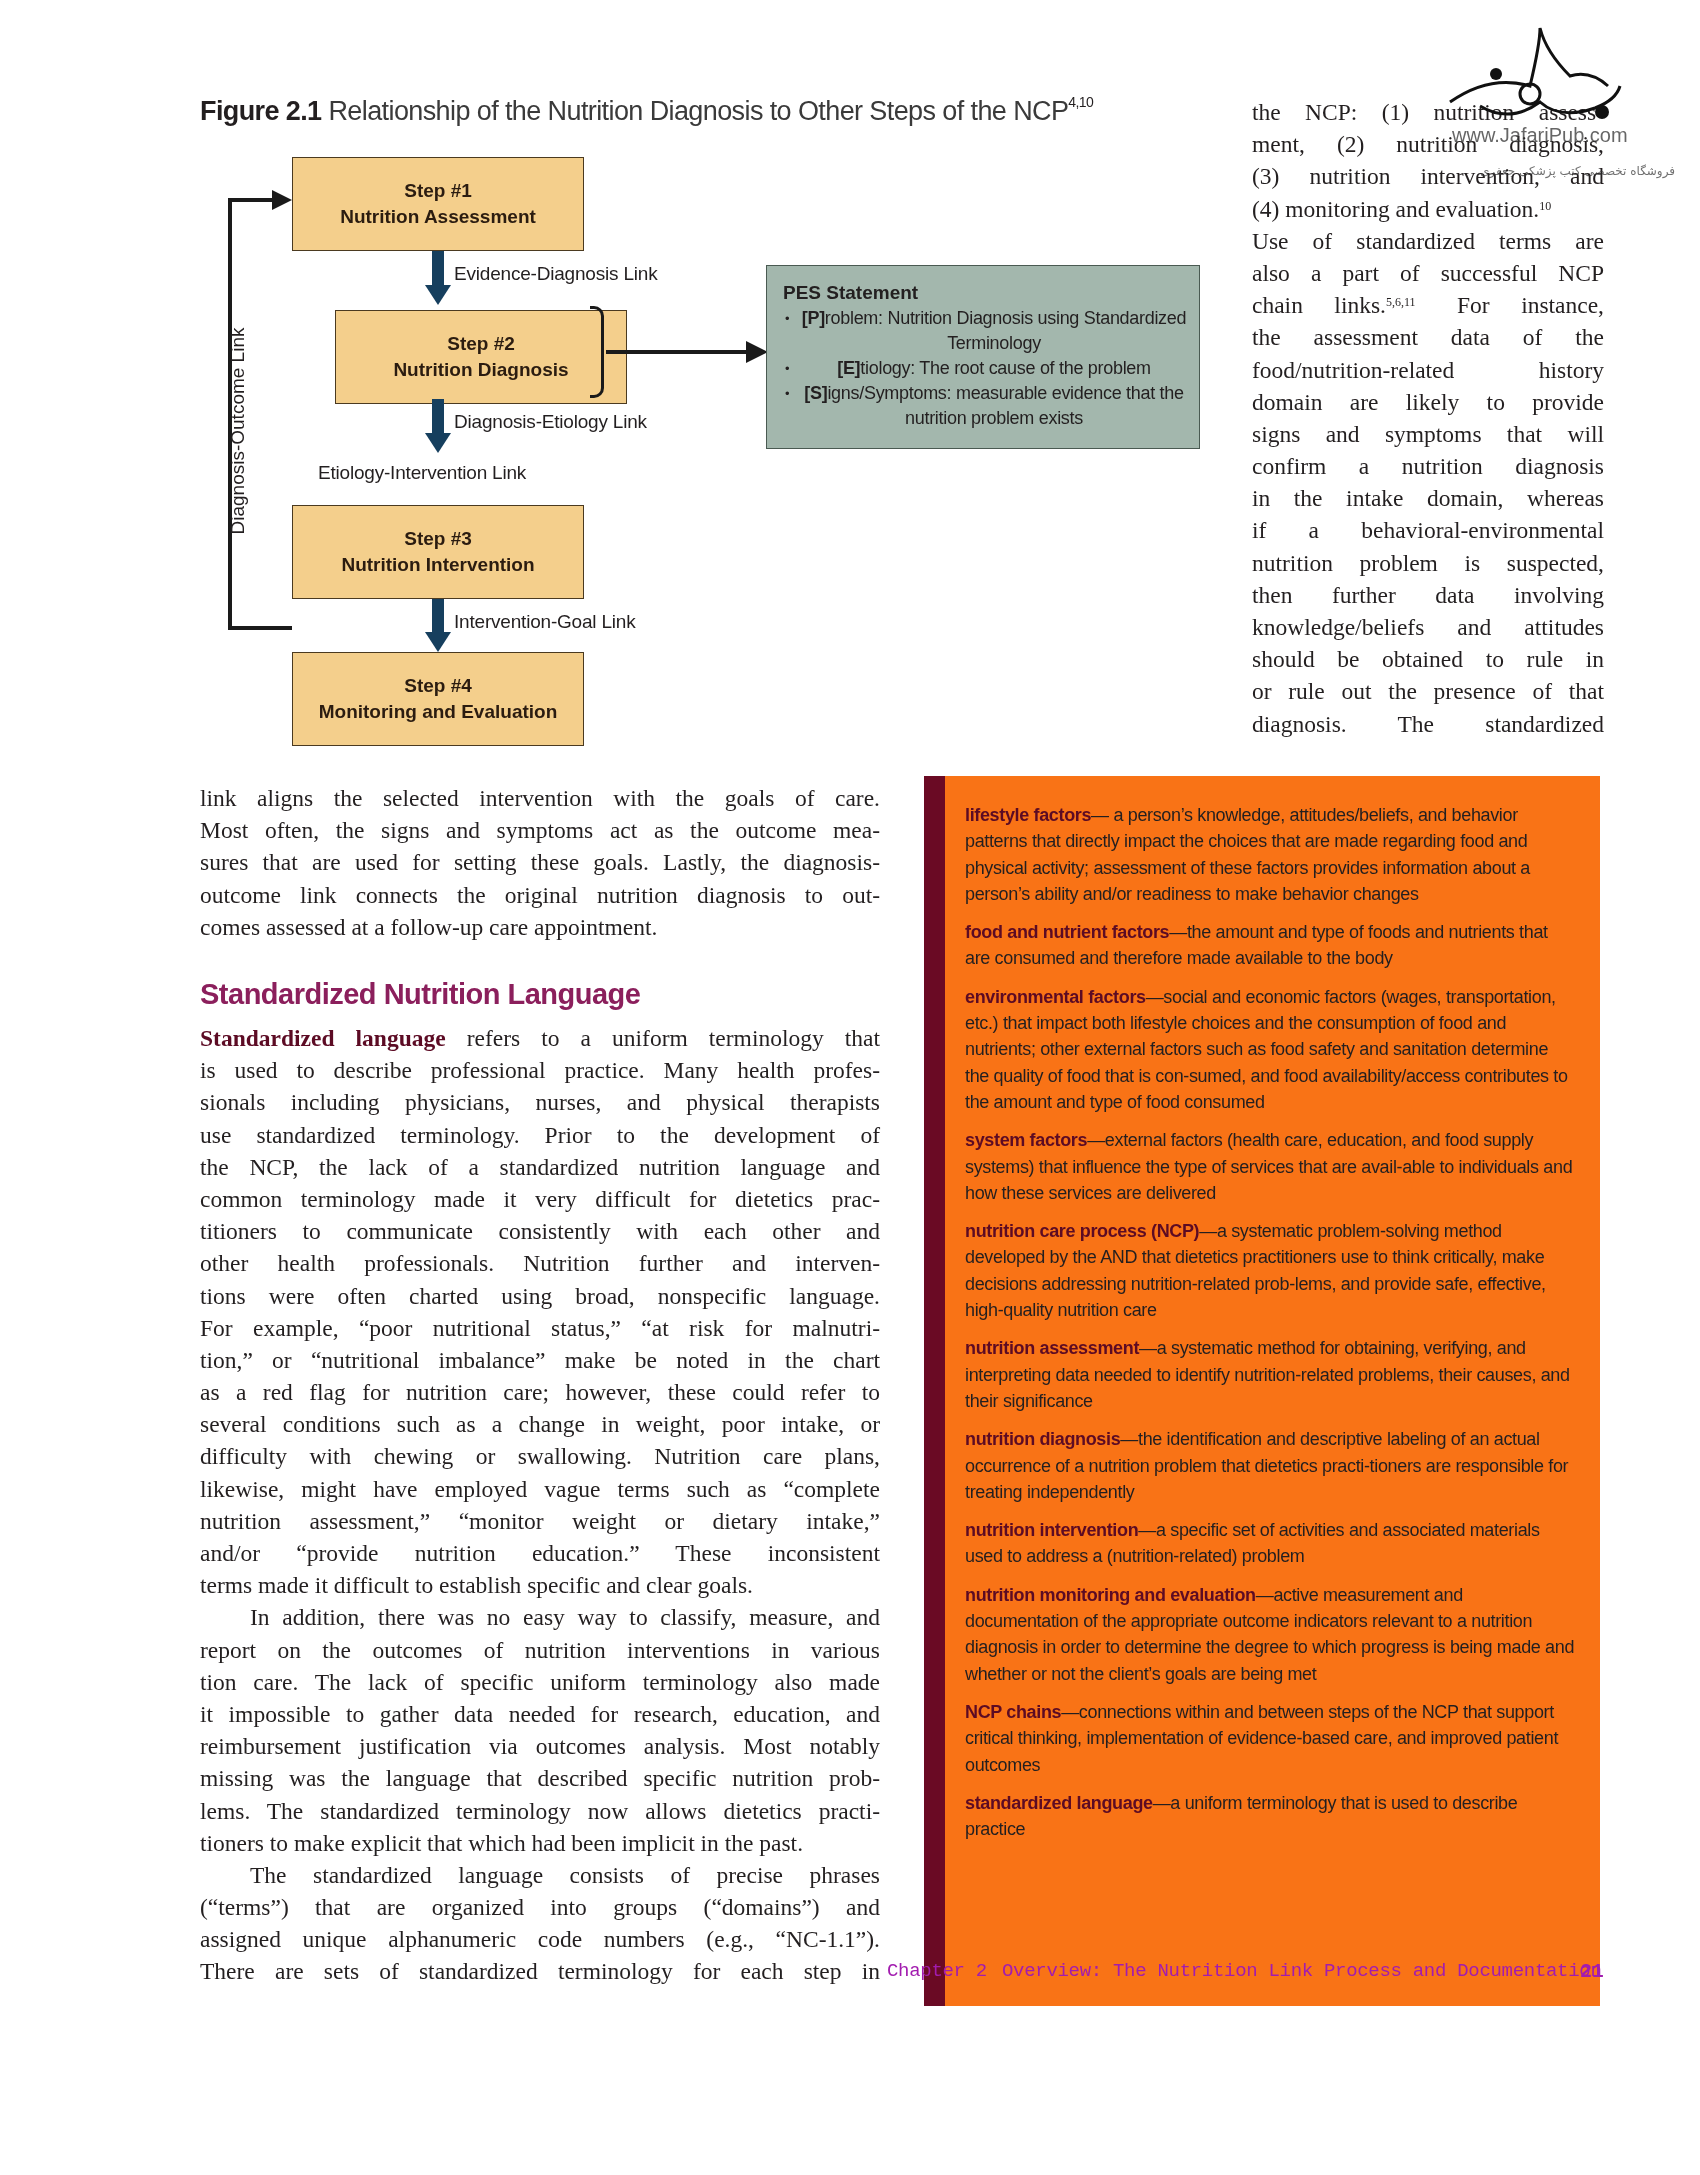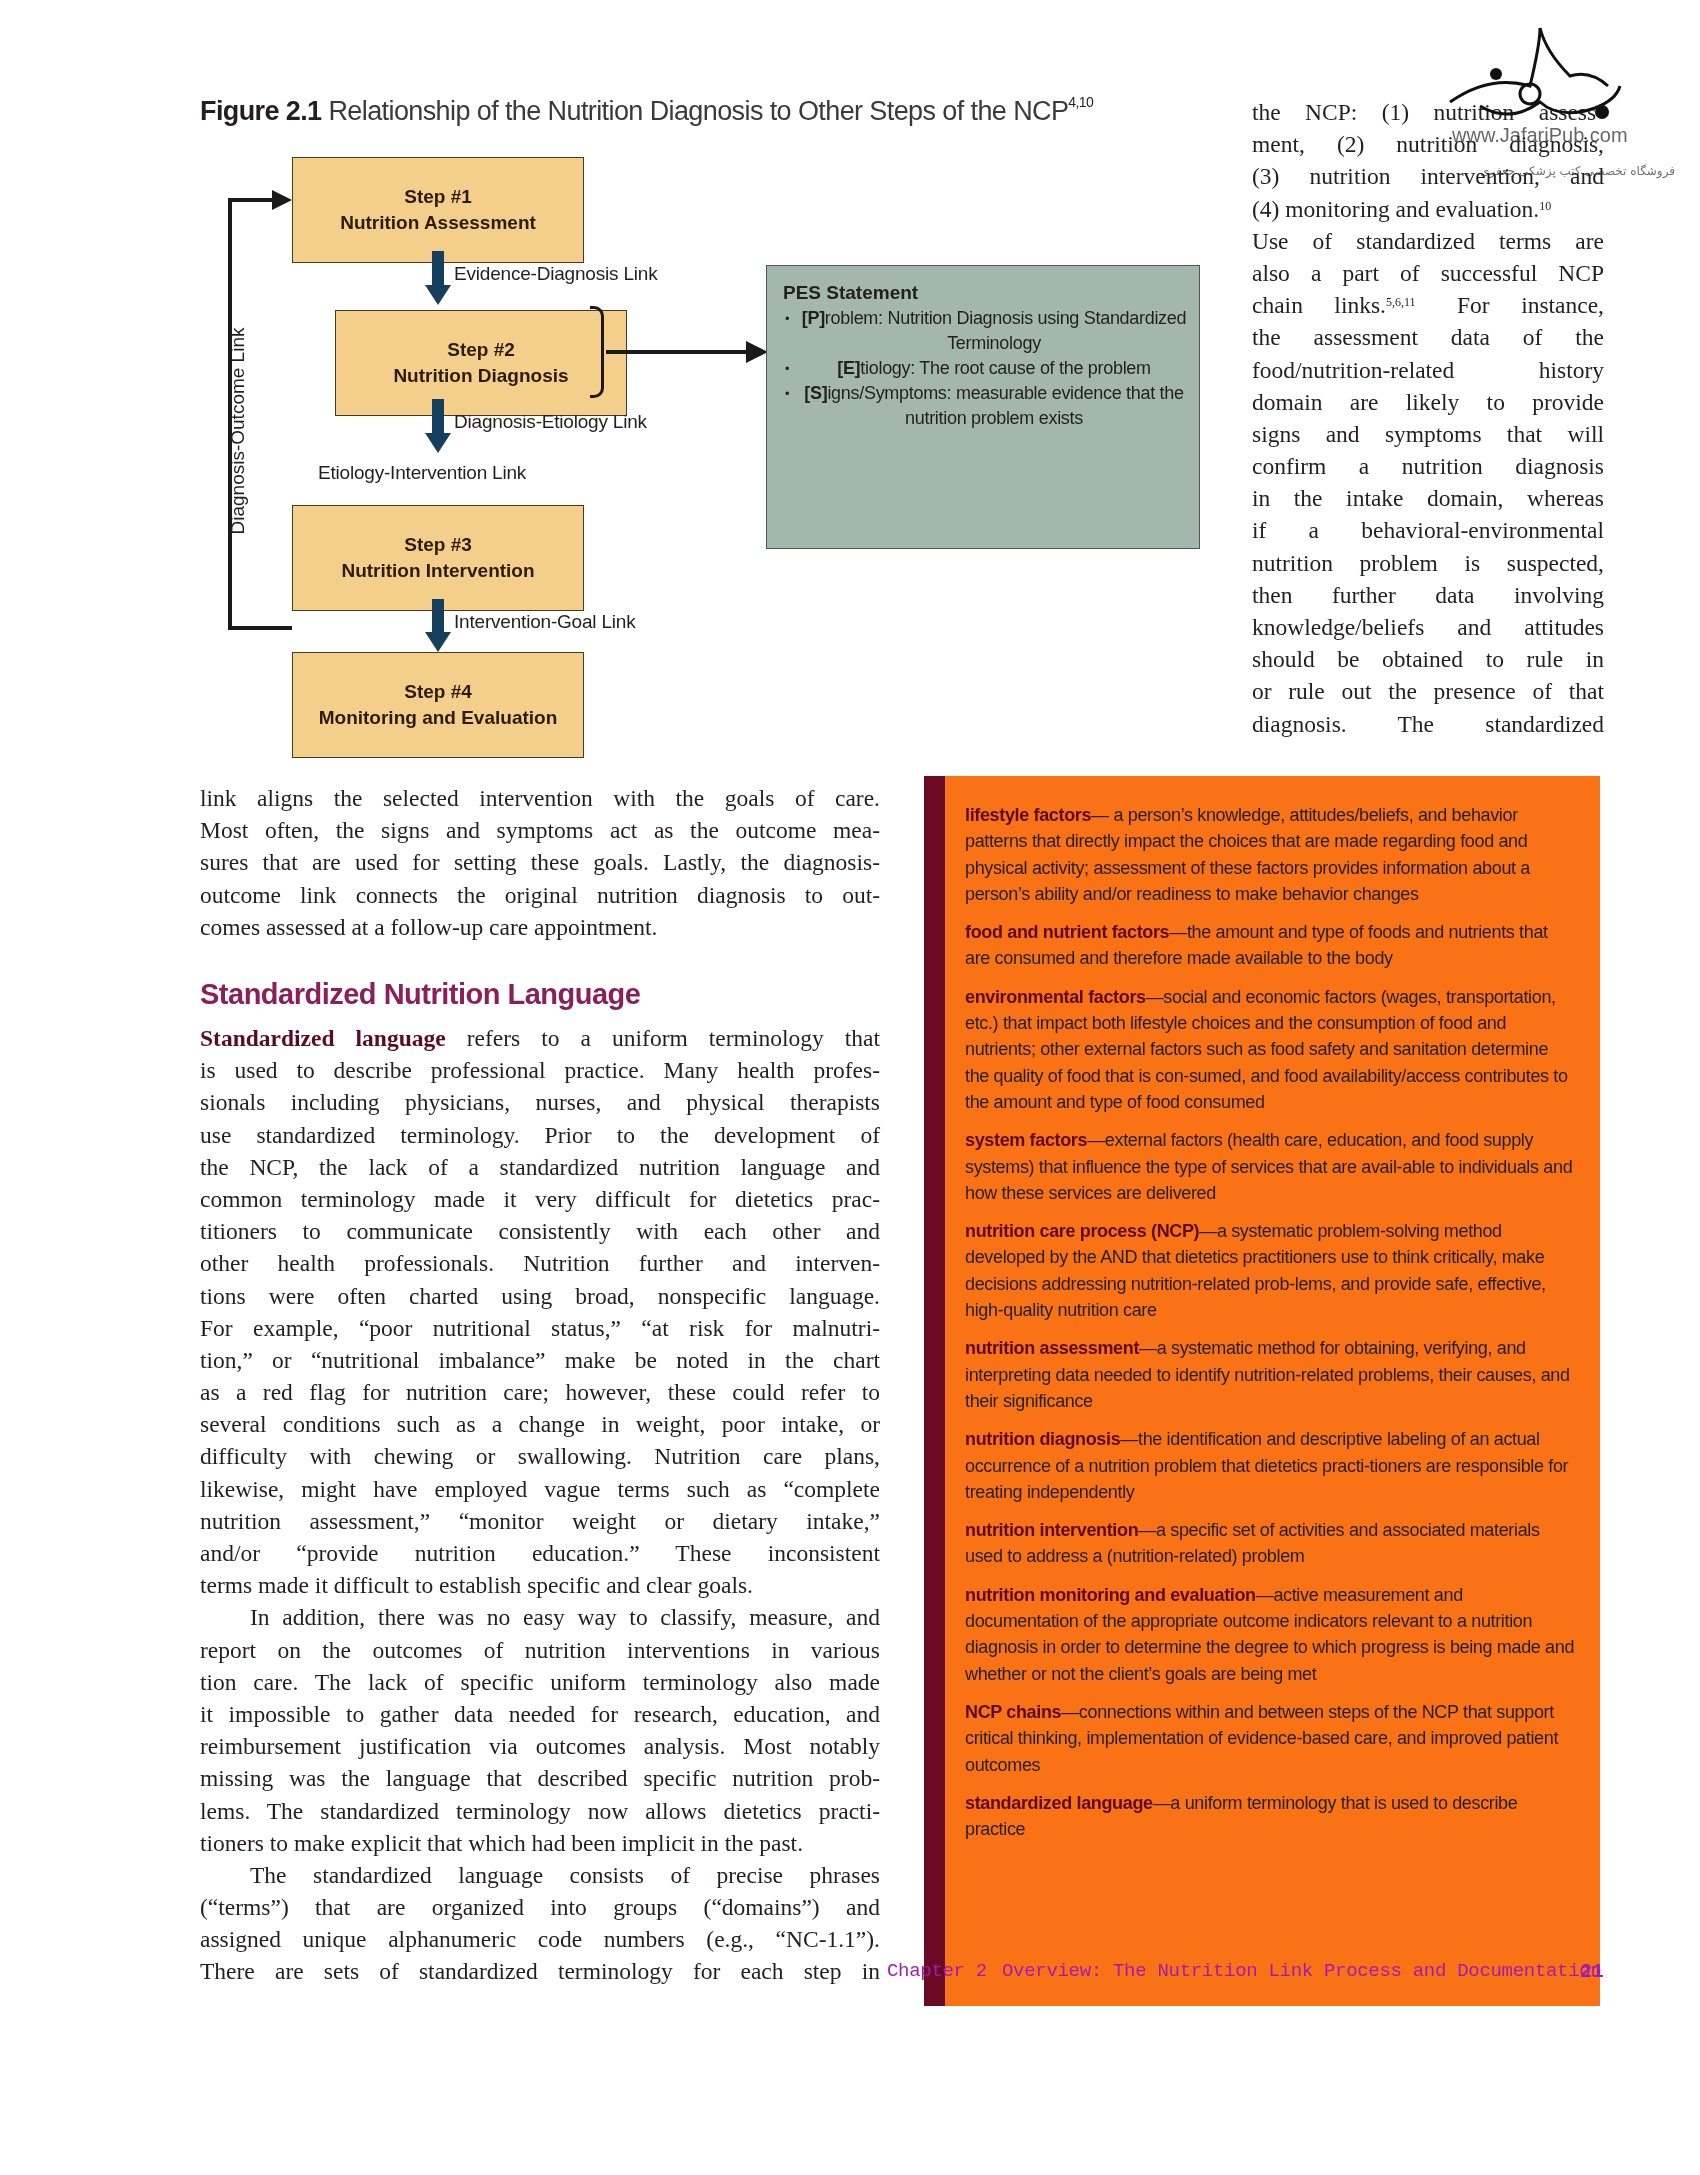--- a/index.html
+++ b/index.html
@@ -3,34 +3,34 @@
 <meta charset="utf-8">
 <style>
   html, body { margin:0; padding:0; background:#ffffff; }
   body { width:1700px; height:2175px; position:relative; overflow:hidden; color:#231f20; }
   .abs { position:absolute; }
   .fig-title { left:200px; top:96px; font-family:"Liberation Sans", sans-serif; font-size:27px; color:#231f20; white-space:nowrap; letter-spacing:-0.6px; }
   .fig-title .num { font-weight:bold; }
   .fig-title .cap { font-weight:normal; color:#3a3a3a; }
   .fig-title sup { font-size:14px; vertical-align:top; position:relative; top:-2px; }
 
-  .step { position:absolute; left:292px; width:292px; height:106px; background:#f4cf8c; border:1.5px solid #4b3a20; box-sizing:border-box;
+  .step { position:absolute; left:292px; width:292px; height:94px; background:#f4cf8c; border:1.5px solid #4b3a20; box-sizing:border-box;
           display:flex; flex-direction:column; justify-content:center; align-items:center; font-family:"Liberation Sans", sans-serif; font-weight:bold; font-size:19px; line-height:26px; color:#2b1c10; text-align:center; }
   .arrow-shaft { position:absolute; background:#163f5e; width:12px; }
   .arrow-head { position:absolute; width:0; height:0; border-left:13px solid transparent; border-right:13px solid transparent; border-top:20px solid #163f5e; }
   .link-label { position:absolute; font-family:"Liberation Sans", sans-serif; font-size:19px; color:#231f20; white-space:nowrap; letter-spacing:-0.2px; }
   .feedback-v { position:absolute; left:228px; top:198px; width:4px; height:432px; background:#1a1a1a; }
   .feedback-top { position:absolute; left:228px; top:198px; width:46px; height:4px; background:#1a1a1a; }
   .feedback-bot { position:absolute; left:228px; top:626px; width:64px; height:4px; background:#1a1a1a; }
   .feedback-head { position:absolute; left:272px; top:190px; width:0; height:0; border-top:10px solid transparent; border-bottom:10px solid transparent; border-left:20px solid #1a1a1a; }
   .vert-label { position:absolute; left:88px; top:420px; width:300px; transform:rotate(-90deg); transform-origin:center; font-family:"Liberation Sans", sans-serif; font-size:19px; color:#231f20; text-align:center; white-space:nowrap; }
   .brace { position:absolute; left:590px; top:306px; width:14px; height:92px; border:3px solid #1a1a1a; border-left:none; border-radius:0 10px 10px 0; box-sizing:border-box; }
   .pes-line { position:absolute; left:606px; top:350px; width:142px; height:4px; background:#1a1a1a; }
   .pes-head { position:absolute; left:746px; top:341px; width:0; height:0; border-top:11px solid transparent; border-bottom:11px solid transparent; border-left:22px solid #1a1a1a; }
-  .pes-box { position:absolute; left:766px; top:265px; width:434px; height:284px; background:#a3b7ad; border:1.5px solid #4a5a52; box-sizing:border-box; padding:14px 12px 0 16px;
+  .pes-box { position:absolute; left:766px; top:265px; width:434px; height:184px; background:#a3b7ad; border:1.5px solid #4a5a52; box-sizing:border-box; padding:14px 12px 0 16px;
              font-family:"Liberation Sans", sans-serif; font-size:18px; line-height:25px; color:#231f20; }
   .pes-box .pes-title { font-weight:bold; font-size:19px; margin-bottom:1px; }
   .pes-box ul { list-style:none; margin:0; padding:0; }
   .pes-box li { position:relative; padding-left:18px; letter-spacing:-0.3px;text-align:center; }
   .pes-box li::before { content:"•"; position:absolute; left:2px; top:0; font-size:13px; }
   .pes-box b { font-weight:bold; }
   .col-text { position:absolute; font-family:"Liberation Serif", serif; font-size:23.5px; line-height:32.2px; color:#231f20; }
   .col-text .ln { display:block; white-space:nowrap; text-align:justify; text-align-last:justify; height:32.2px; overflow:visible; }
   .col-text .ln.last { text-align-last:left; }
   .col-text .ln.indent { padding-left:50px; }

